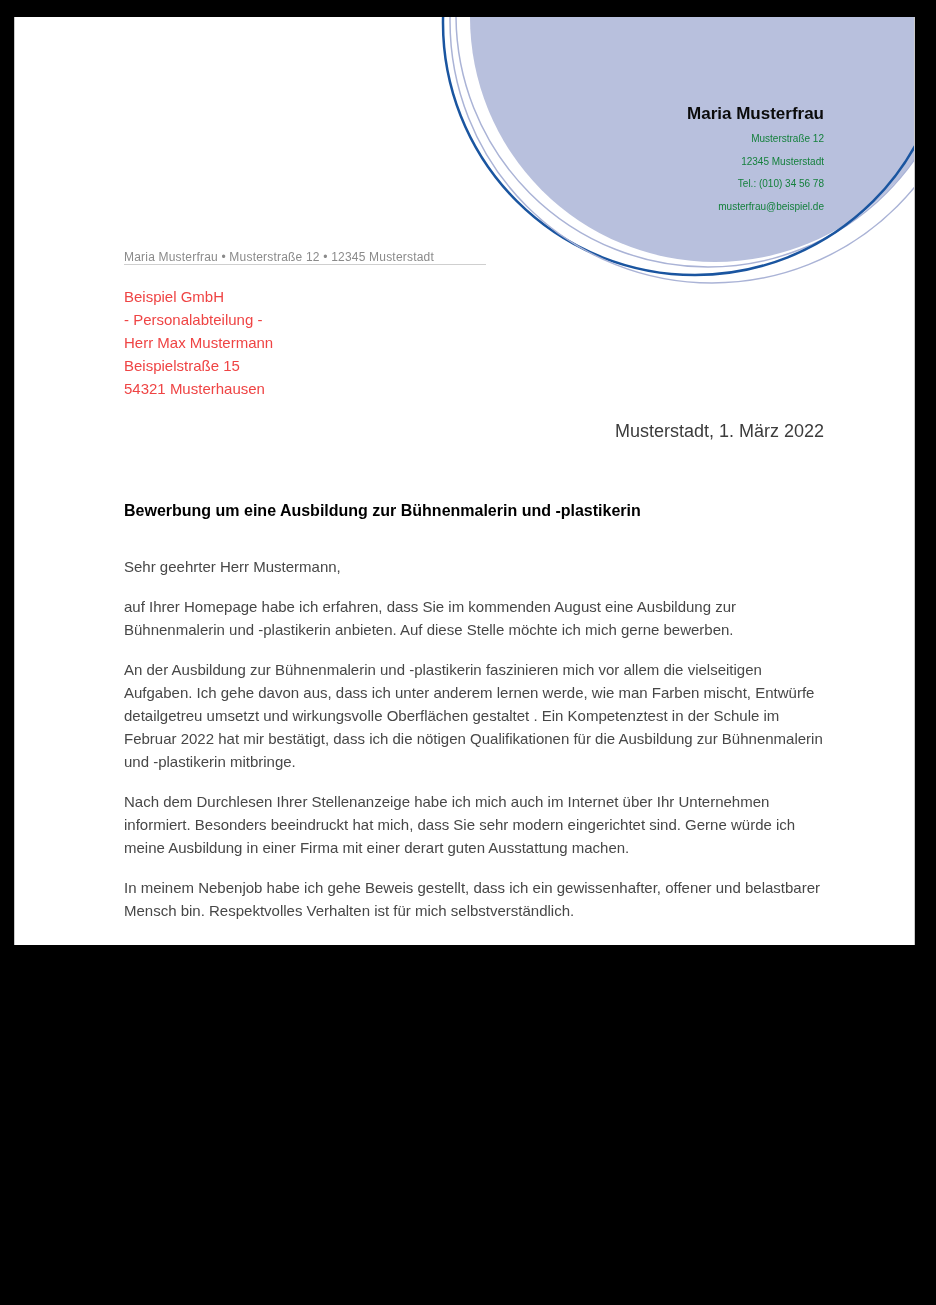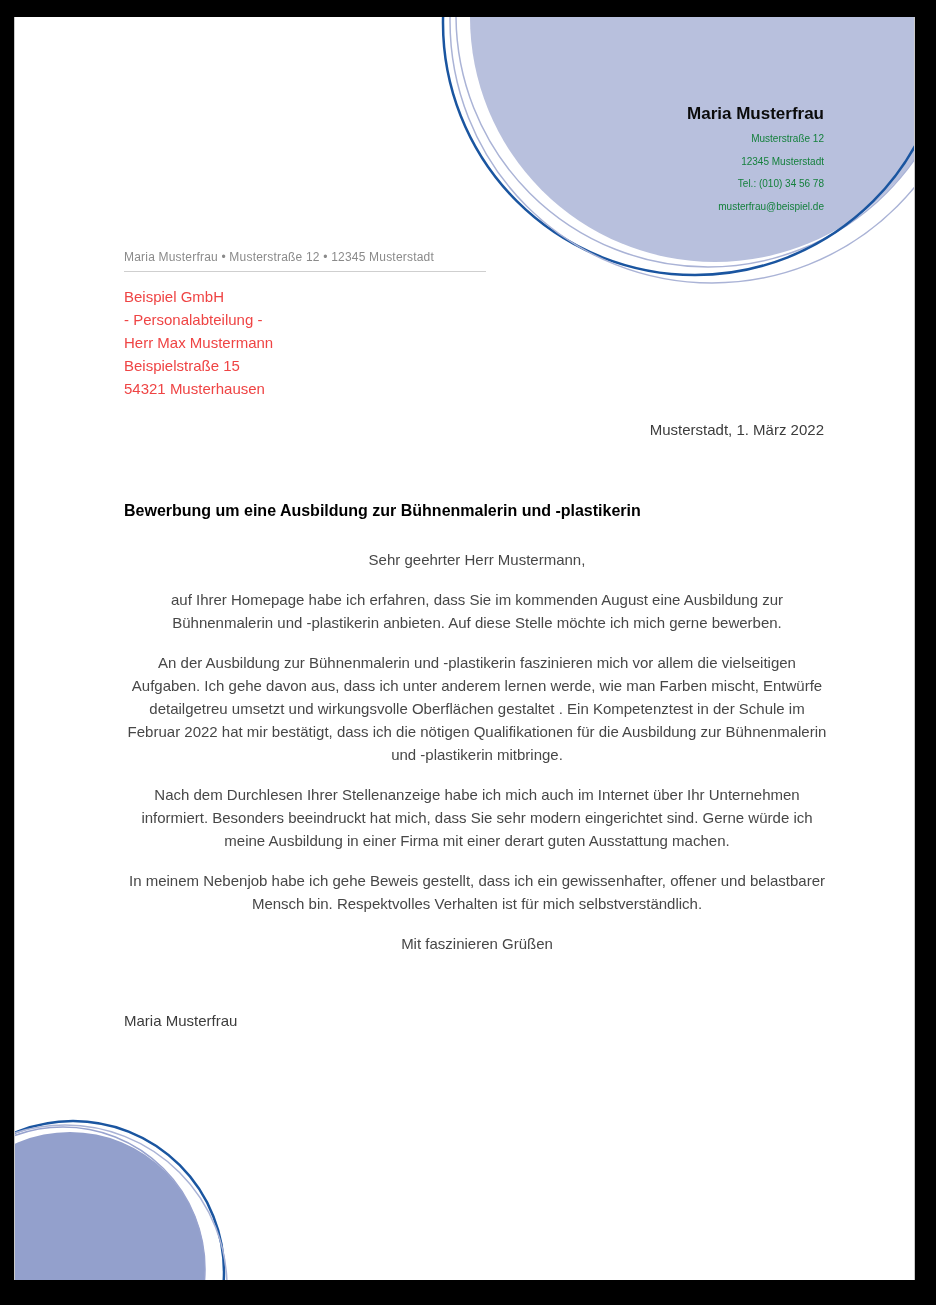--- a/index.html
+++ b/index.html
@@ -13,21 +13,21 @@
     height: 1305px;
     background: #000;
     overflow: hidden;
     font-family: "Liberation Sans", sans-serif;
   }
   .page {
     position: absolute;
     left: 14px;
     top: 17px;
     width: 901px;
-    height: 1263px;
+    height: 928px;
     background: #ffffff;
     box-sizing: border-box;
     border-left: 1px solid #c9c9c9;
     border-right: 1px solid #c9c9c9;
     overflow: hidden;
   }
   .decor-svg {
     position: absolute;
     left: 0; top: 0;
     width: 901px; height: 1263px;
@@ -53,37 +53,36 @@
     line-height: 22.5px;
   }
   .return-address {
     position: absolute;
     left: 109px;
     top: 233px;
     width: 362px;
     font-size: 12px;
     color: #8a8a8a;
     letter-spacing: 0.2px;
-    padding-bottom: 7px;
     border-bottom: 1px solid #cfcfcf;
     white-space: nowrap;
   }
   .recipient-block {
     position: absolute;
     left: 109px;
     top: 268px;
     font-size: 15px;
     color: #ef4444;
     line-height: 23px;
   }
   .date-line {
     position: absolute;
     right: 90px;
     top: 404px;
-    font-size: 15px;
+    font-size: 18px;
     color: #3c3c3c;
     text-align: left;
   }
   .subject-line {
     position: absolute;
     left: 109px;
     top: 465px;
     font-size: 16px;
     font-weight: bold;
     color: #000000;
@@ -92,22 +91,21 @@
   .letter-body {
     position: absolute;
     left: 109px;
     top: 522px;
     width: 706px;
     font-size: 15px;
     color: #474747;
     line-height: 23px;
   }
   .letter-body p {
-    margin: 9px 0 17px 0;
-    text-align: center;
+    margin: 16px 0 17px 0;
   }
   .signature-line {
     position: absolute;
     left: 109px;
     top: 995px;
     font-size: 15px;
     color: #3c3c3c;
   }
 </style>
 </head>

